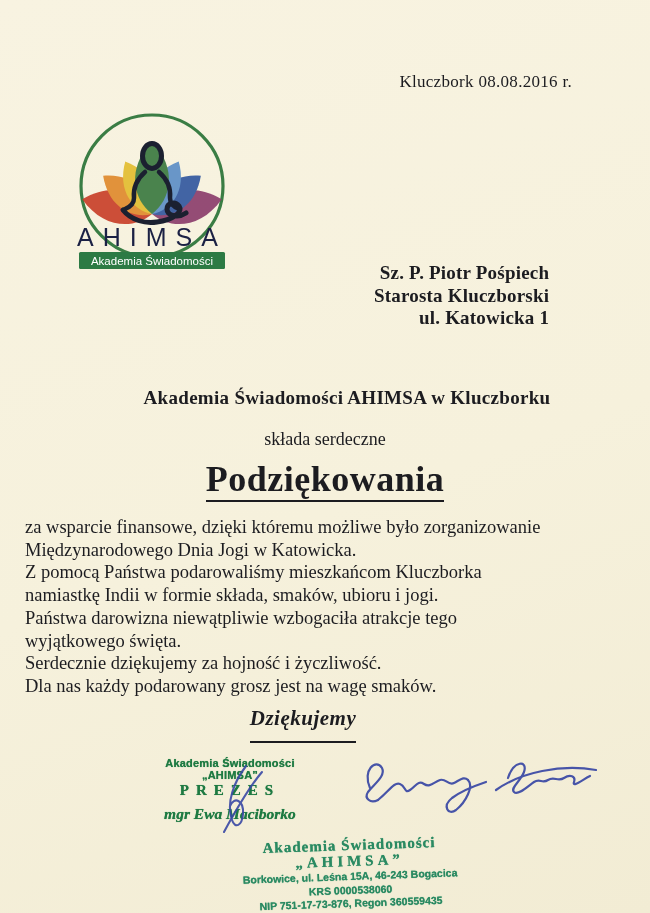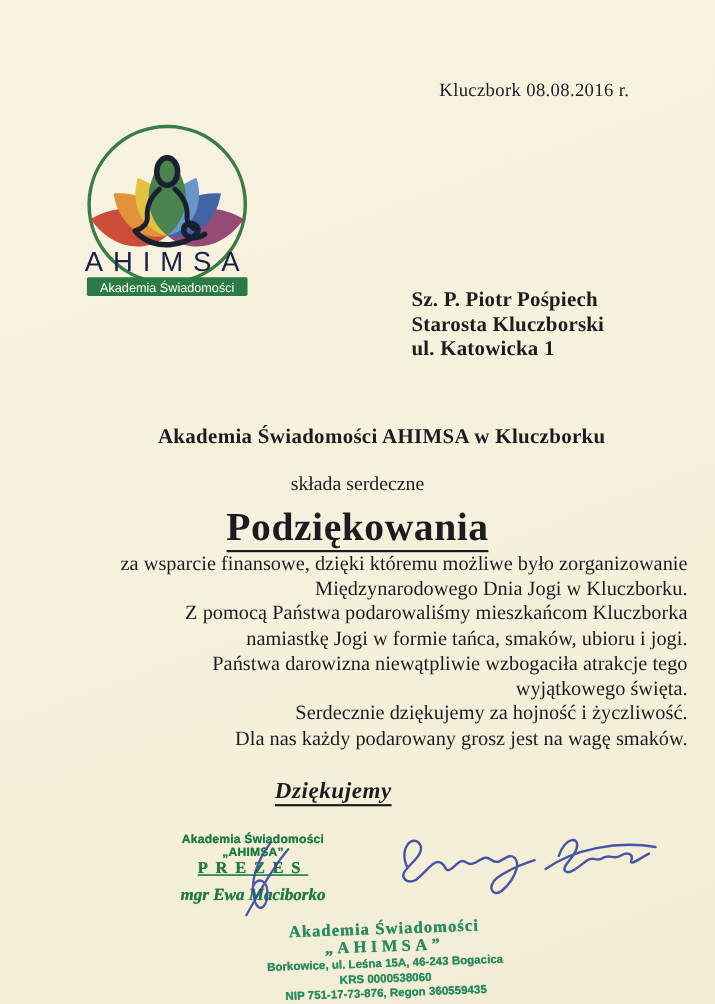--- a/index.html
+++ b/index.html
@@ -11,55 +11,55 @@
     color:#1c1c20;
     overflow:hidden;
   }
   .date{
     position:absolute;top:72px;right:78px;
     font-size:17px;letter-spacing:.3px;
   }
   .logo{position:absolute;left:57px;top:110px;width:190px;height:160px;}
   .recipient{
     position:absolute;left:374px;top:262px;
-    font-weight:bold;font-size:19px;line-height:22.5px;letter-spacing:.2px;
+    font-weight:bold;font-size:19px;line-height:22.5px;letter-spacing:.2px;text-align:right;
   }
   .org-line{
     position:absolute;top:387px;left:0;width:100%;text-align:center;
     font-weight:bold;font-size:19px;letter-spacing:.3px;padding-left:22px;
   }
   .intro-line{
     position:absolute;top:429px;left:0;width:100%;text-align:center;
     font-size:18px;
   }
   .doc-title{
     position:absolute;top:458px;left:0;width:100%;text-align:center;
     font-weight:bold;font-size:36px;letter-spacing:.5px;
   }
   .doc-title span{border-bottom:2.5px solid #1c1c20;padding-bottom:1px;}
   .body-text{
-    position:absolute;top:502px;left:25px;width:600px;text-align:right;
+    position:absolute;top:516px;left:25px;width:600px;text-align:left;
     font-size:18.5px;line-height:22.7px;
   }
   .closing{
     position:absolute;top:706px;left:0;width:100%;text-align:center;
     transform:translateX(-22px);
     font-weight:bold;font-style:italic;font-size:21px;letter-spacing:.5px;
   }
-  .closing span{border-bottom:2px solid #1c1c20;padding-bottom:1px;}
+  .closing span{border-bottom:2px solid #1c1c20;padding-bottom:11px;}
   .stamp{
     font-family:"Liberation Sans", sans-serif;
     text-align:center;
     text-shadow:0 0 .7px currentColor;
   }
   .stamp-prezes{
     position:absolute;left:150px;top:757px;width:160px;
   }
   .stamp-prezes .s-org{font-size:11px;font-weight:bold;letter-spacing:.2px;}
-  .stamp-prezes .s-title{font-family:"Liberation Serif",serif;font-size:15px;font-weight:bold;letter-spacing:7px;margin-top:1px;text-decoration:underline;}
+  .stamp-prezes .s-title{font-family:"Liberation Serif",serif;font-size:15px;font-weight:bold;letter-spacing:7px;margin-top:1px;}
   .stamp-prezes .s-name{font-family:"Liberation Serif",serif;font-size:15.5px;font-weight:bold;font-style:italic;margin-top:6px;}
   .stamp-address{
     position:absolute;left:225px;top:837px;width:250px;
     transform:rotate(-2deg);
   }
   .stamp-address .a1{font-family:"Liberation Serif",serif;font-size:15px;font-weight:bold;letter-spacing:1px;}
   .stamp-address .a2{font-family:"Liberation Serif",serif;font-size:15px;font-weight:bold;letter-spacing:4px;margin-top:-1px;}
   .stamp-address .a3,.stamp-address .a4,.stamp-address .a5{font-size:10.5px;font-weight:bold;line-height:13.5px;}
   .sig-main{position:absolute;left:356px;top:750px;width:252px;height:88px;}
   .sig-flourish{position:absolute;left:206px;top:760px;width:72px;height:78px;}
@@ -104,23 +104,23 @@
   </div>
 
   <div class="org-line">Akademia Świadomości AHIMSA w Kluczborku</div>
   <div class="intro-line">składa serdeczne</div>
   <div class="doc-title">
     <span>Podziękowania</span>
   </div>
 
   <div class="body-text">
     <div>za wsparcie finansowe, dzięki któremu możliwe było zorganizowanie</div>
-    <div>Międzynarodowego Dnia Jogi w Kluczborku.</div>
+    <div>Międzynarodowego Dnia Jogi w Katowicka.</div>
     <div>Z pomocą Państwa podarowaliśmy mieszkańcom Kluczborka</div>
-    <div>namiastkę Jogi w formie tańca, smaków, ubioru i jogi.</div>
+    <div>namiastkę Indii w formie składa, smaków, ubioru i jogi.</div>
     <div>Państwa darowizna niewątpliwie wzbogaciła atrakcje tego</div>
     <div>wyjątkowego święta.</div>
     <div>Serdecznie dziękujemy za hojność i życzliwość.</div>
     <div>Dla nas każdy podarowany grosz jest na wagę smaków.</div>
   </div>
 
   <div class="closing">
     <span>Dziękujemy</span>
   </div>
 

